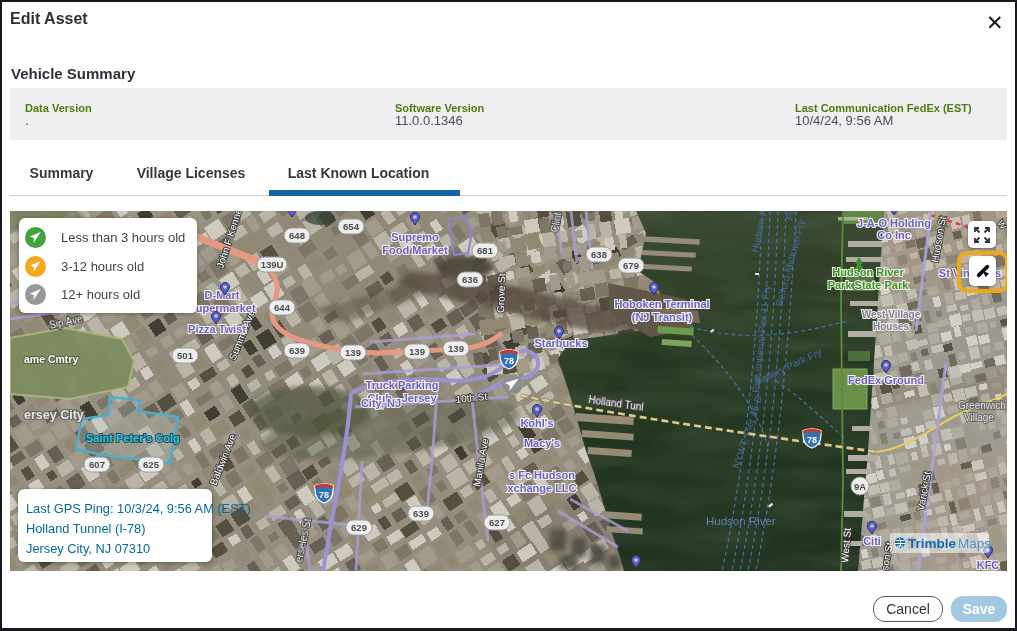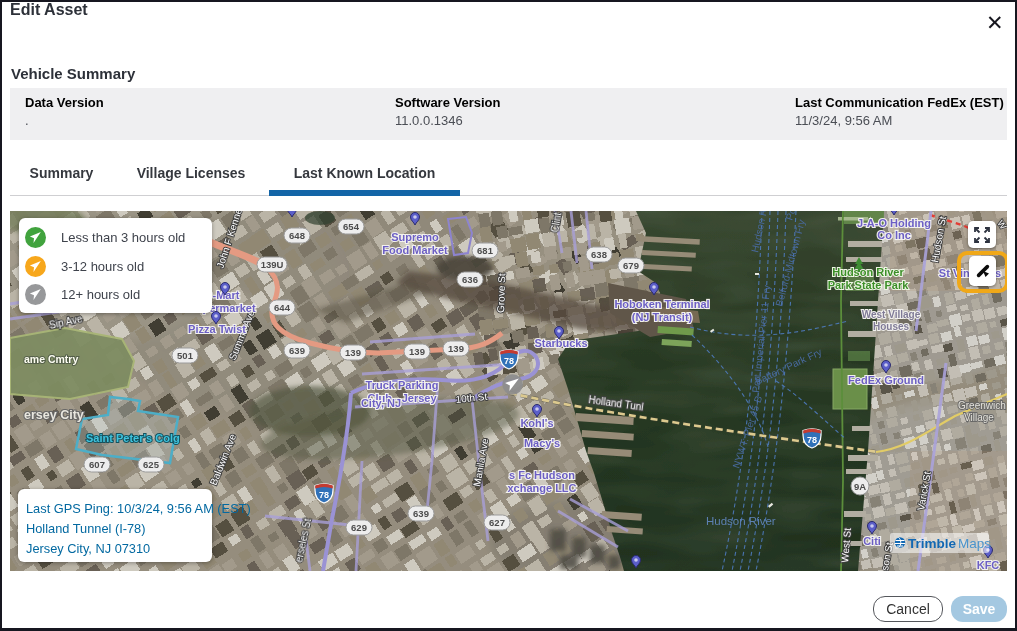--- a/index.html
+++ b/index.html
@@ -1,61 +1,61 @@
 <!DOCTYPE html>
 <html><head>
 <meta charset="utf-8">
 <style>
   * { margin:0; padding:0; box-sizing:border-box; }
   html,body { width:1017px; height:631px; overflow:hidden; }
   body { font-family:"Liberation Sans", sans-serif; background:#ffffff; position:relative; }
   .frame { position:absolute; left:0; top:0; width:1017px; height:631px;
            border:2px solid #171720; border-bottom-width:3px; z-index:60; pointer-events:none; }
   .abs { position:absolute; }
-  .h1 { left:10px; top:1px; font-size:16px; font-weight:700; color:#2d3139; }
+  .h1 { left:10px; top:10px; font-size:16px; font-weight:700; color:#2d3139; }
   .close { left:986px; top:11px; font-size:21px; color:#16161e; font-weight:400; }
   .h2 { left:11px; top:65px; font-size:15px; font-weight:700; color:#2d3139; }
   .bar { left:10px; top:88px; width:997px; height:52px; background:#efeff1; }
-  .lbl { font-size:13px; font-weight:700; color:#000000; position:absolute; top:7px; white-space:nowrap; }
+  .lbl { font-size:11px; font-weight:700; color:#4d7c0f; position:absolute; top:14px; white-space:nowrap; }
   .val { font-size:13px; font-weight:400; color:#4b4e55; position:absolute; top:25px; white-space:nowrap; }
   .tab { position:absolute; top:165px; font-size:14px; font-weight:700; color:#35383e; text-align:center; }
   .tabline { left:10px; top:195px; width:997px; height:1px; background:#cfcfd2; }
   .tabactive { left:269px; top:190px; width:191px; height:6px; background:#1365a7; }
   .mapbox { left:10px; top:211px; width:997px; height:360px; overflow:hidden; }
   .btn { position:absolute; top:596px; height:26px; border-radius:12px; font-size:14px;
          display:flex; align-items:center; justify-content:center; }
   .cancel { left:873px; width:70px; background:#fff; border:1px solid #55575c; color:#333; }
   .save { left:951px; width:56px; background:#a4c8e1; color:#fff; font-weight:700;text-align:right; }
   .ov { position:absolute; background:#fff; border-radius:6px;
         box-shadow:0 1px 4px rgba(0,0,0,.35); }
-  .legend { left:9px; top:7px; width:193px; height:95px; padding:5px 0 0 6px; }
+  .legend { left:9px; top:7px; width:178px; height:95px; padding:5px 0 0 6px; }
   .lrow { display:flex; align-items:center; height:28.7px; font-size:13px; color:#3f434c; }
   .lrow svg { margin-right:15px; }
   .gps { left:8px; top:278px; width:194px; height:73px; padding:10px 0 0 8px;
          font-size:12.8px; color:#0369a1; line-height:20px; white-space:nowrap; }
   .mapbtn { position:absolute; width:28px; height:27px; background:#fff; border-radius:5px;
             box-shadow:0 1px 3px rgba(0,0,0,.4); display:flex; align-items:center; justify-content:center; }
 </style>
 </head>
 <body>
   <div class="frame"></div>
   <div class="abs h1">Edit Asset</div>
   <div class="abs close">✕</div>
   <div class="abs h2">Vehicle Summary</div>
   <div class="abs bar">
     <div class="lbl" style="left:15px;">Data Version</div>
     <div class="val" style="left:15px;">.</div>
     <div class="lbl" style="left:385px;">Software Version</div>
     <div class="val" style="left:385px;">11.0.0.1346</div>
     <div class="lbl" style="left:785px;">Last Communication FedEx (EST)</div>
-    <div class="val" style="left:785px;">11/3/24, 9:56 AM</div>
+    <div class="val" style="left:785px;">10/4/24, 9:56 AM</div>
   </div>
   <div class="tab" style="left:10px; width:103px; font-weight:600;">Summary</div>
   <div class="tab" style="left:113px; width:156px; font-weight:600;">Village Licenses</div>
-  <div class="tab" style="left:269px; width:191px;">Last Known Location</div>
+  <div class="tab" style="left:263px; width:191px;">Last Known Location</div>
   <div class="abs tabline"></div>
   <div class="abs tabactive"></div>
 
   <div class="abs mapbox">
     <svg width="997" height="360" viewBox="0 0 997 360">
 
       <defs>
         <linearGradient id="wg" x1="0" y1="0" x2="0" y2="1">
           <stop offset="0" stop-color="#35442d"></stop>
           <stop offset="0.35" stop-color="#293a24"></stop>

